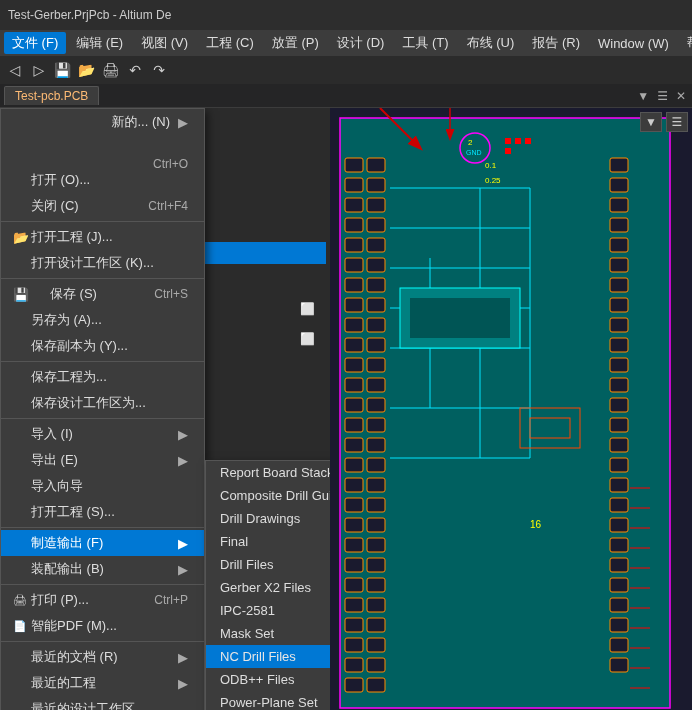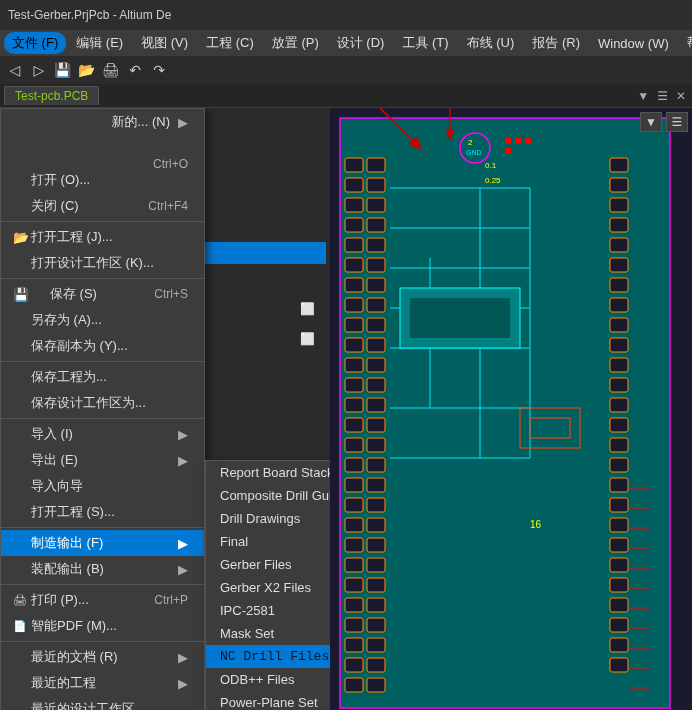--- a/index.html
+++ b/index.html
@@ -36,22 +36,21 @@
       gap: 2px;
     }
     .menu-bar-item {
       padding: 2px 8px;
       cursor: pointer;
       border-radius: 2px;
       white-space: nowrap;
     }
     .menu-bar-item.active {
       background: #0078d4;
-      color: #000000;
-      border-radius: 10px;
+      color: #ffffff;
     }
 
     
     .toolbar-row {
       height: 28px;
       background: #2b2b2b;
       display: flex;
       align-items: center;
       padding: 0 4px;
       gap: 2px;
@@ -73,21 +72,21 @@
       background: #252526;
       display: flex;
       align-items: center;
       padding: 0 4px;
       gap: 2px;
       border-bottom: 1px solid #3c3c3c;
     }
     .tab {
       padding: 2px 10px;
       background: #3c3c3c;
-      color: #84cc16;
+      color: #fdba74;
       font-size: 12px;
       border-radius: 2px 2px 0 0;
       cursor: pointer;
       border: 1px solid #555;
       border-bottom: none;
     }
     .tab-icons {
       margin-left: auto;
       display: flex;
       gap: 4px;
@@ -171,22 +170,21 @@
     }
     .submenu-item {
       padding: 4px 14px;
       color: #ddd;
       cursor: pointer;
       font-size: 13px;
       white-space: nowrap;
     }
     .submenu-item.highlighted {
       background: #0078d4;
-      color: #0f172a;
-      font-family: Liberation Mono, monospace;
+      color: #e5e5e5;
     }
 
     
     .right-panel {
       flex: 1;
       background: #000;
       position: relative;
       overflow: hidden;
     }
 
@@ -401,21 +399,21 @@
         <span style="flex:1;">最近的设计工作区</span>
       </div>
 
     </div>
 
     <div class="submenu">
       <div class="submenu-item">Report Board Stack</div>
       <div class="submenu-item">Composite Drill Guide</div>
       <div class="submenu-item">Drill Drawings</div>
       <div class="submenu-item">Final</div>
-      <div class="submenu-item">Gerber Files</div>
+      <div class="submenu-item">Drill Files</div>
       <div class="submenu-item">Gerber X2 Files</div>
       <div class="submenu-item">IPC-2581</div>
       <div class="submenu-item">Mask Set</div>
       <div class="submenu-item highlighted">NC Drill Files</div>
       <div class="submenu-item">ODB++ Files</div>
       <div class="submenu-item">Power-Plane Set</div>
 
     </div>
   </div>
 

